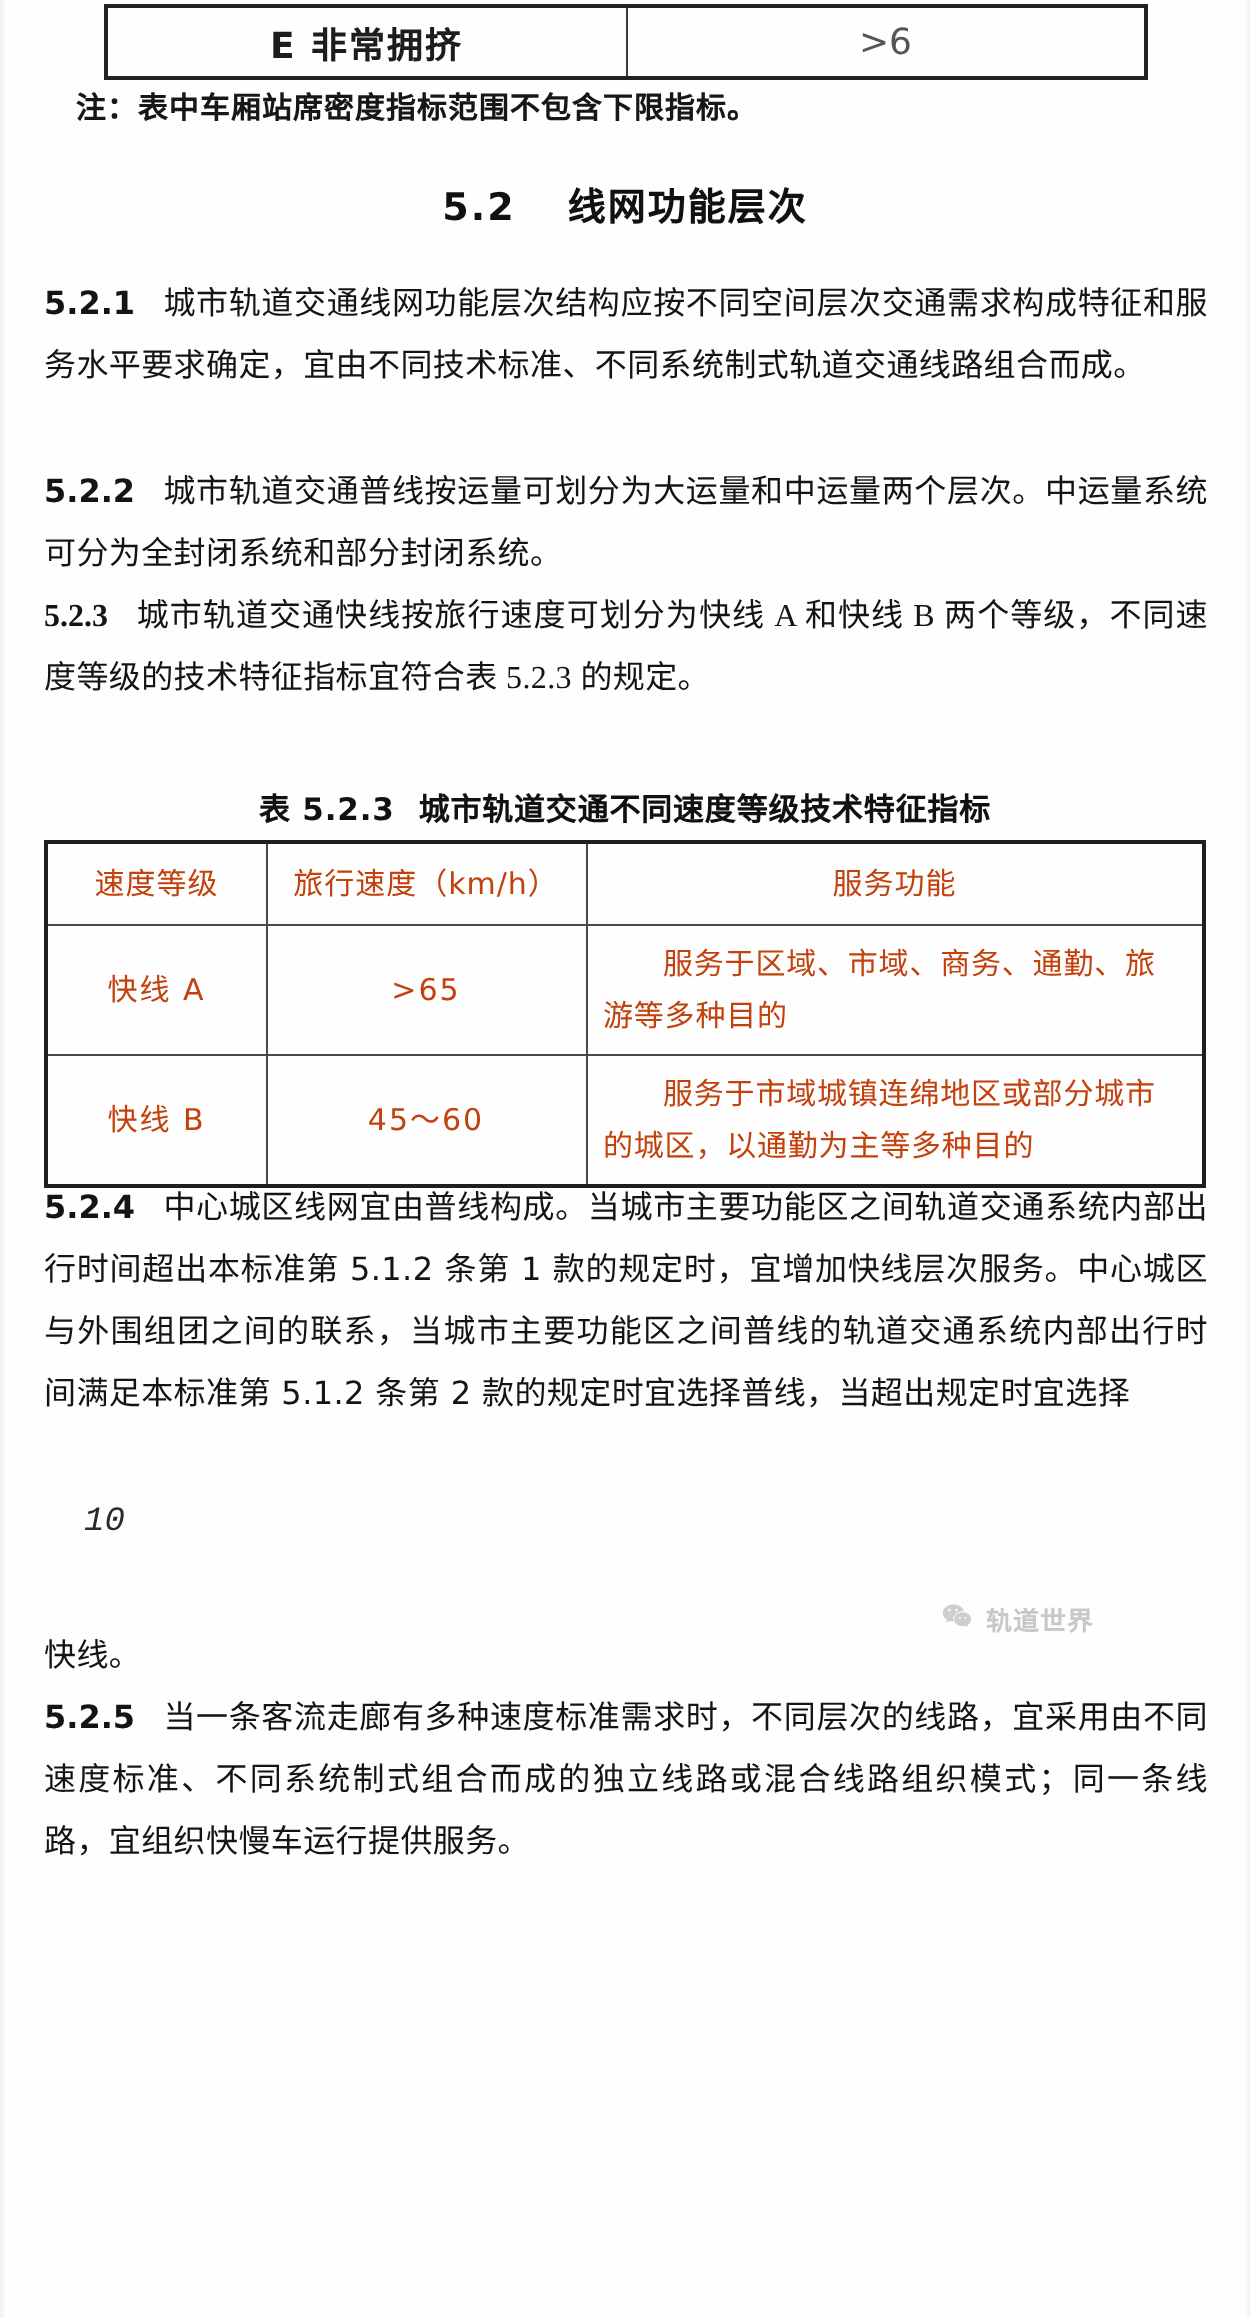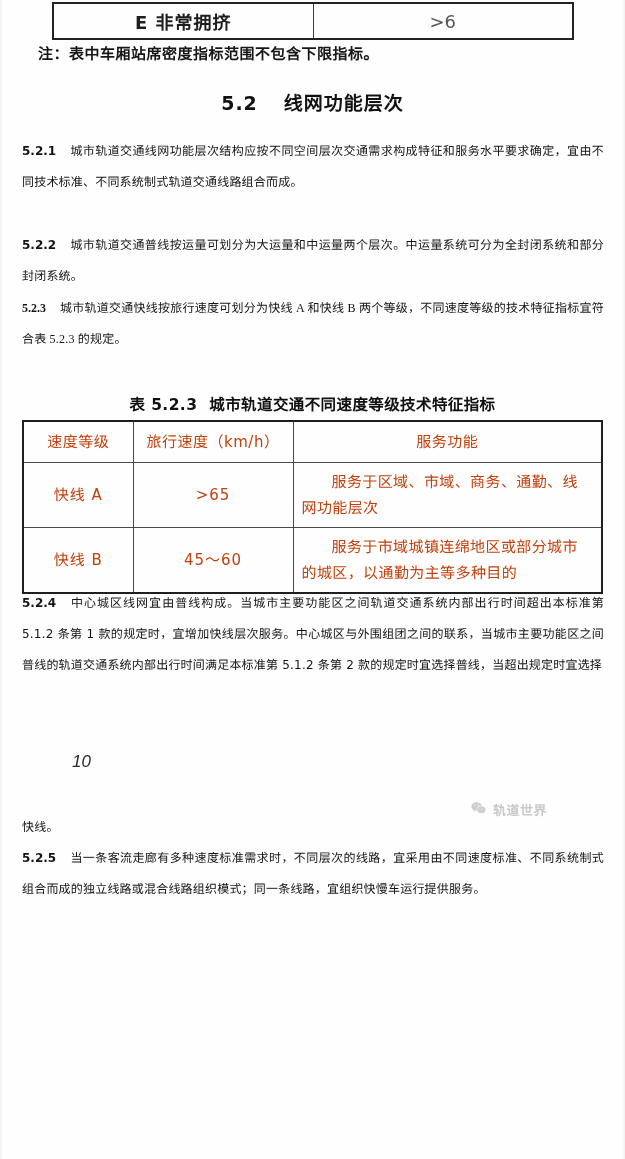--- a/index.html
+++ b/index.html
@@ -89,21 +89,21 @@
   }
   .section-heading .num {
     margin-right: 26px;
   }
 
   
   .para {
     position: absolute;
     left: 22px;
     width: 582px;
-    font-size: 12px;
+    font-size: 16px;
     line-height: 31px;
     color: #141414;
     text-align: justify;
     text-justify: inter-character;
     letter-spacing: 0.2px;
   }
   .para .clause {
     font-weight: bold;
     letter-spacing: 0px;
     margin-right: 14px;
@@ -174,25 +174,24 @@
     height: 54px;
   }
   .col-grade { width: 110px; }
   .col-speed { width: 160px; }
 
   
   .page-number {
     position: absolute;
     left: 42px;
     top: 752px;
-    font-family: Liberation Sans, sans-serif;
+    font-family: Liberation Mono, monospace;
     font-style: italic;
     font-size: 17px;
     color: #2a2a2a;
-    margin-left: 30px;
   }
   .watermark {
     position: absolute;
     left: 470px;
     top: 800px;
     display: flex;
     align-items: flex-start;
     gap: 6px;
     opacity: 0.32;
     filter: grayscale(100%);
@@ -269,21 +268,21 @@
         <tr>
           <th>速度等级</th>
           <th>旅行速度（km/h）</th>
           <th>服务功能</th>
         </tr>
       </thead>
       <tbody>
         <tr>
           <td class="grade body-row">快线 A</td>
           <td class="speed body-row">&gt;65</td>
-          <td class="func body-row">服务于区域、市域、商务、通勤、线网功能层次</td>
+          <td class="func body-row">服务于区域、市域、商务、通勤、旅游等多种目的</td>
         </tr>
         <tr>
           <td class="grade body-row">快线 B</td>
           <td class="speed body-row">45～60</td>
           <td class="func body-row">服务于市域城镇连绵地区或部分城市的城区，以通勤为主等多种目的</td>
         </tr>
       </tbody>
     </table>
   </div>
 

